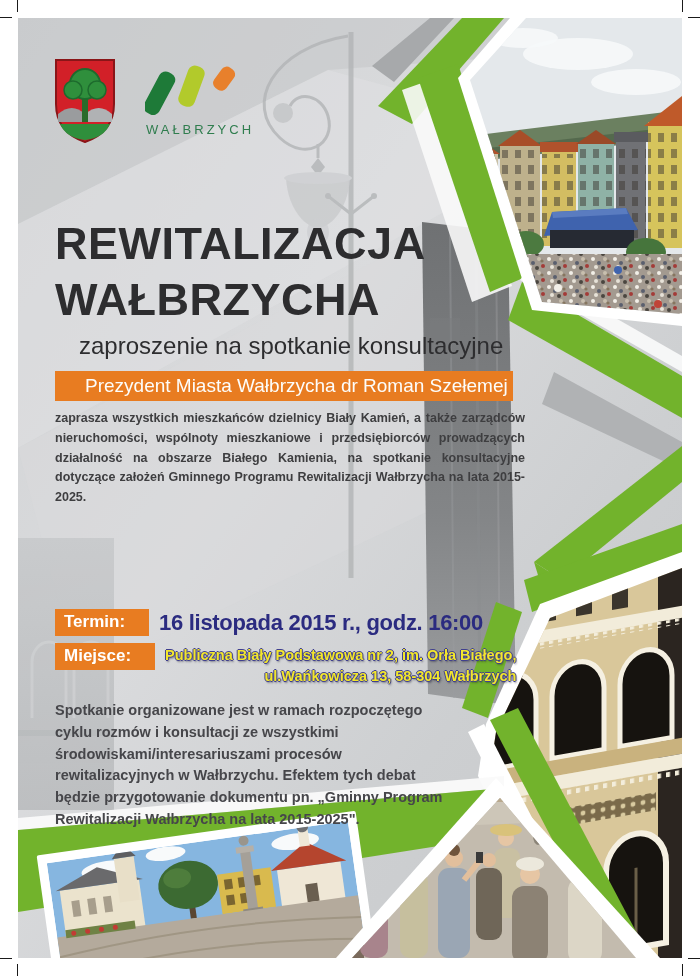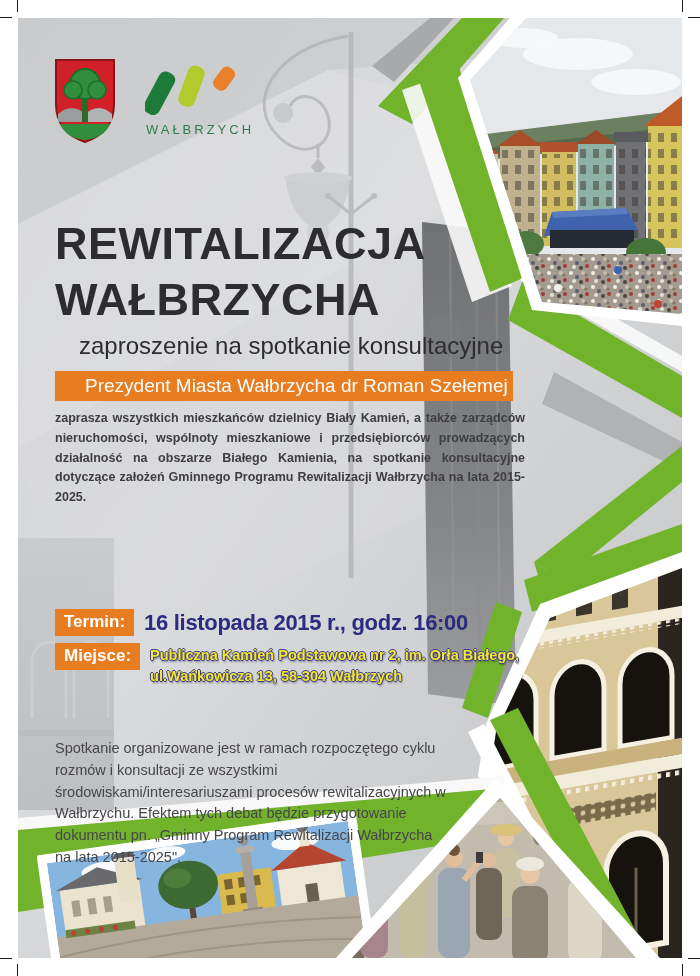--- a/index.html
+++ b/index.html
@@ -10,21 +10,21 @@
   .bgsvg{position:absolute;left:0;top:0;}
   .abs{position:absolute;}
   .logo-city-text{font-size:13px;letter-spacing:3px;color:#2f7d4e;font-weight:400;}
   .title-line{font-size:45px;font-weight:700;color:#2d2d2f;line-height:56px;letter-spacing:.5px;}
   .subtitle{font-size:24px;font-weight:400;color:#2d2d2f;}
   .banner{width:458px;height:30px;line-height:30px;background:#e87c21;color:#fdfdfb;
           font-size:19px;padding-left:30px;box-sizing:border-box;}
   .intro{width:470px;font-size:12.5px;font-weight:700;color:#3e3e40;line-height:1.58;text-align:justify;}
   .authors{width:452px;font-size:14.5px;font-style:italic;color:#46464a;line-height:1.6;}
   .mrow{display:flex;align-items:flex-start;}
-  .mlabel{background:#e87c21;color:#fff;font-weight:700;font-size:17px;padding:3px 9px 4px 9px;}
+  .mlabel{background:#e87c21;color:#fff;font-weight:700;font-size:17px;padding:3px 24px 4px 9px;}
   .dateval{margin-left:10px;margin-top:1px;color:#2b2b80;font-weight:700;font-size:22px;letter-spacing:-.3px;}
   .placeval{margin-left:10px;margin-top:2px;color:#f3e72c;font-weight:700;font-size:14.5px;line-height:1.45;
     text-shadow:-1px 0 #3f3f8e,1px 0 #3f3f8e,0 -1px #3f3f8e,0 1px #3f3f8e,1px 2px 2px rgba(20,20,40,.45);}
   .closing{width:392px;font-size:14.5px;color:#46464a;line-height:1.5;}
 </style>
 </head>
 <body>
 
 <div class="page">
 
@@ -320,22 +320,22 @@
     <div class="abs subtitle" style="left:37px;top:314px;margin-left:24px;">zaproszenie na spotkanie konsultacyjne</div>
 
     <div class="abs banner" style="left:37px;top:353px;">Prezydent Miasta Wałbrzycha dr Roman Szełemej</div>
 
     <div class="abs intro" style="left:37px;top:391px;">zaprasza wszystkich mieszkańców dzielnicy Biały Kamień, a także zarządców nieruchomości, wspólnoty mieszkaniowe i przedsiębiorców prowadzących działalność na obszarze Białego Kamienia, na spotkanie konsultacyjne dotyczące założeń Gminnego Programu Rewitalizacji Wałbrzycha na lata 2015-2025.</div>
 
     <div class="abs mrow" style="left:37px;top:591px;">
       <span class="mlabel">Termin:</span>
       <span class="dateval">16 listopada 2015 r., godz. 16:00</span>
     </div>
-    <div class="abs mrow" style="left:37px;top:625px;">
+    <div class="abs mrow" style="left:37px;top:625px;text-align:right;">
       <span class="mlabel">Miejsce:</span>
-      <span class="placeval"><span>Publiczna Kamień Podstawowa nr 2, im. Orła Białego,</span><br>
+      <span class="placeval"><span>Publiczna Biały Podstawowa nr 2, im. Orła Białego,</span><br>
       <span>ul.Wańkowicza 13, 58-304 Wałbrzych</span></span>
     </div>
 
-    <div class="abs closing" style="left:37px;top:720px;">Spotkanie organizowane jest w ramach rozpoczętego cyklu rozmów i konsultacji ze wszystkimi środowiskami/interesariuszami procesów rewitalizacyjnych w Wałbrzychu. Efektem tych debat będzie przygotowanie dokumentu pn. „Gminny Program Rewitalizacji Wałbrzycha na lata 2015-2025".</div>
+    <div class="abs closing" style="left:37px;top:682px;font-weight:bold;">Spotkanie organizowane jest w ramach rozpoczętego cyklu rozmów i konsultacji ze wszystkimi środowiskami/interesariuszami procesów rewitalizacyjnych w Wałbrzychu. Efektem tych debat będzie przygotowanie dokumentu pn. „Gminny Program Rewitalizacji Wałbrzycha na lata 2015-2025".</div>
 
   </div>
 </div>
 
 </body></html>

